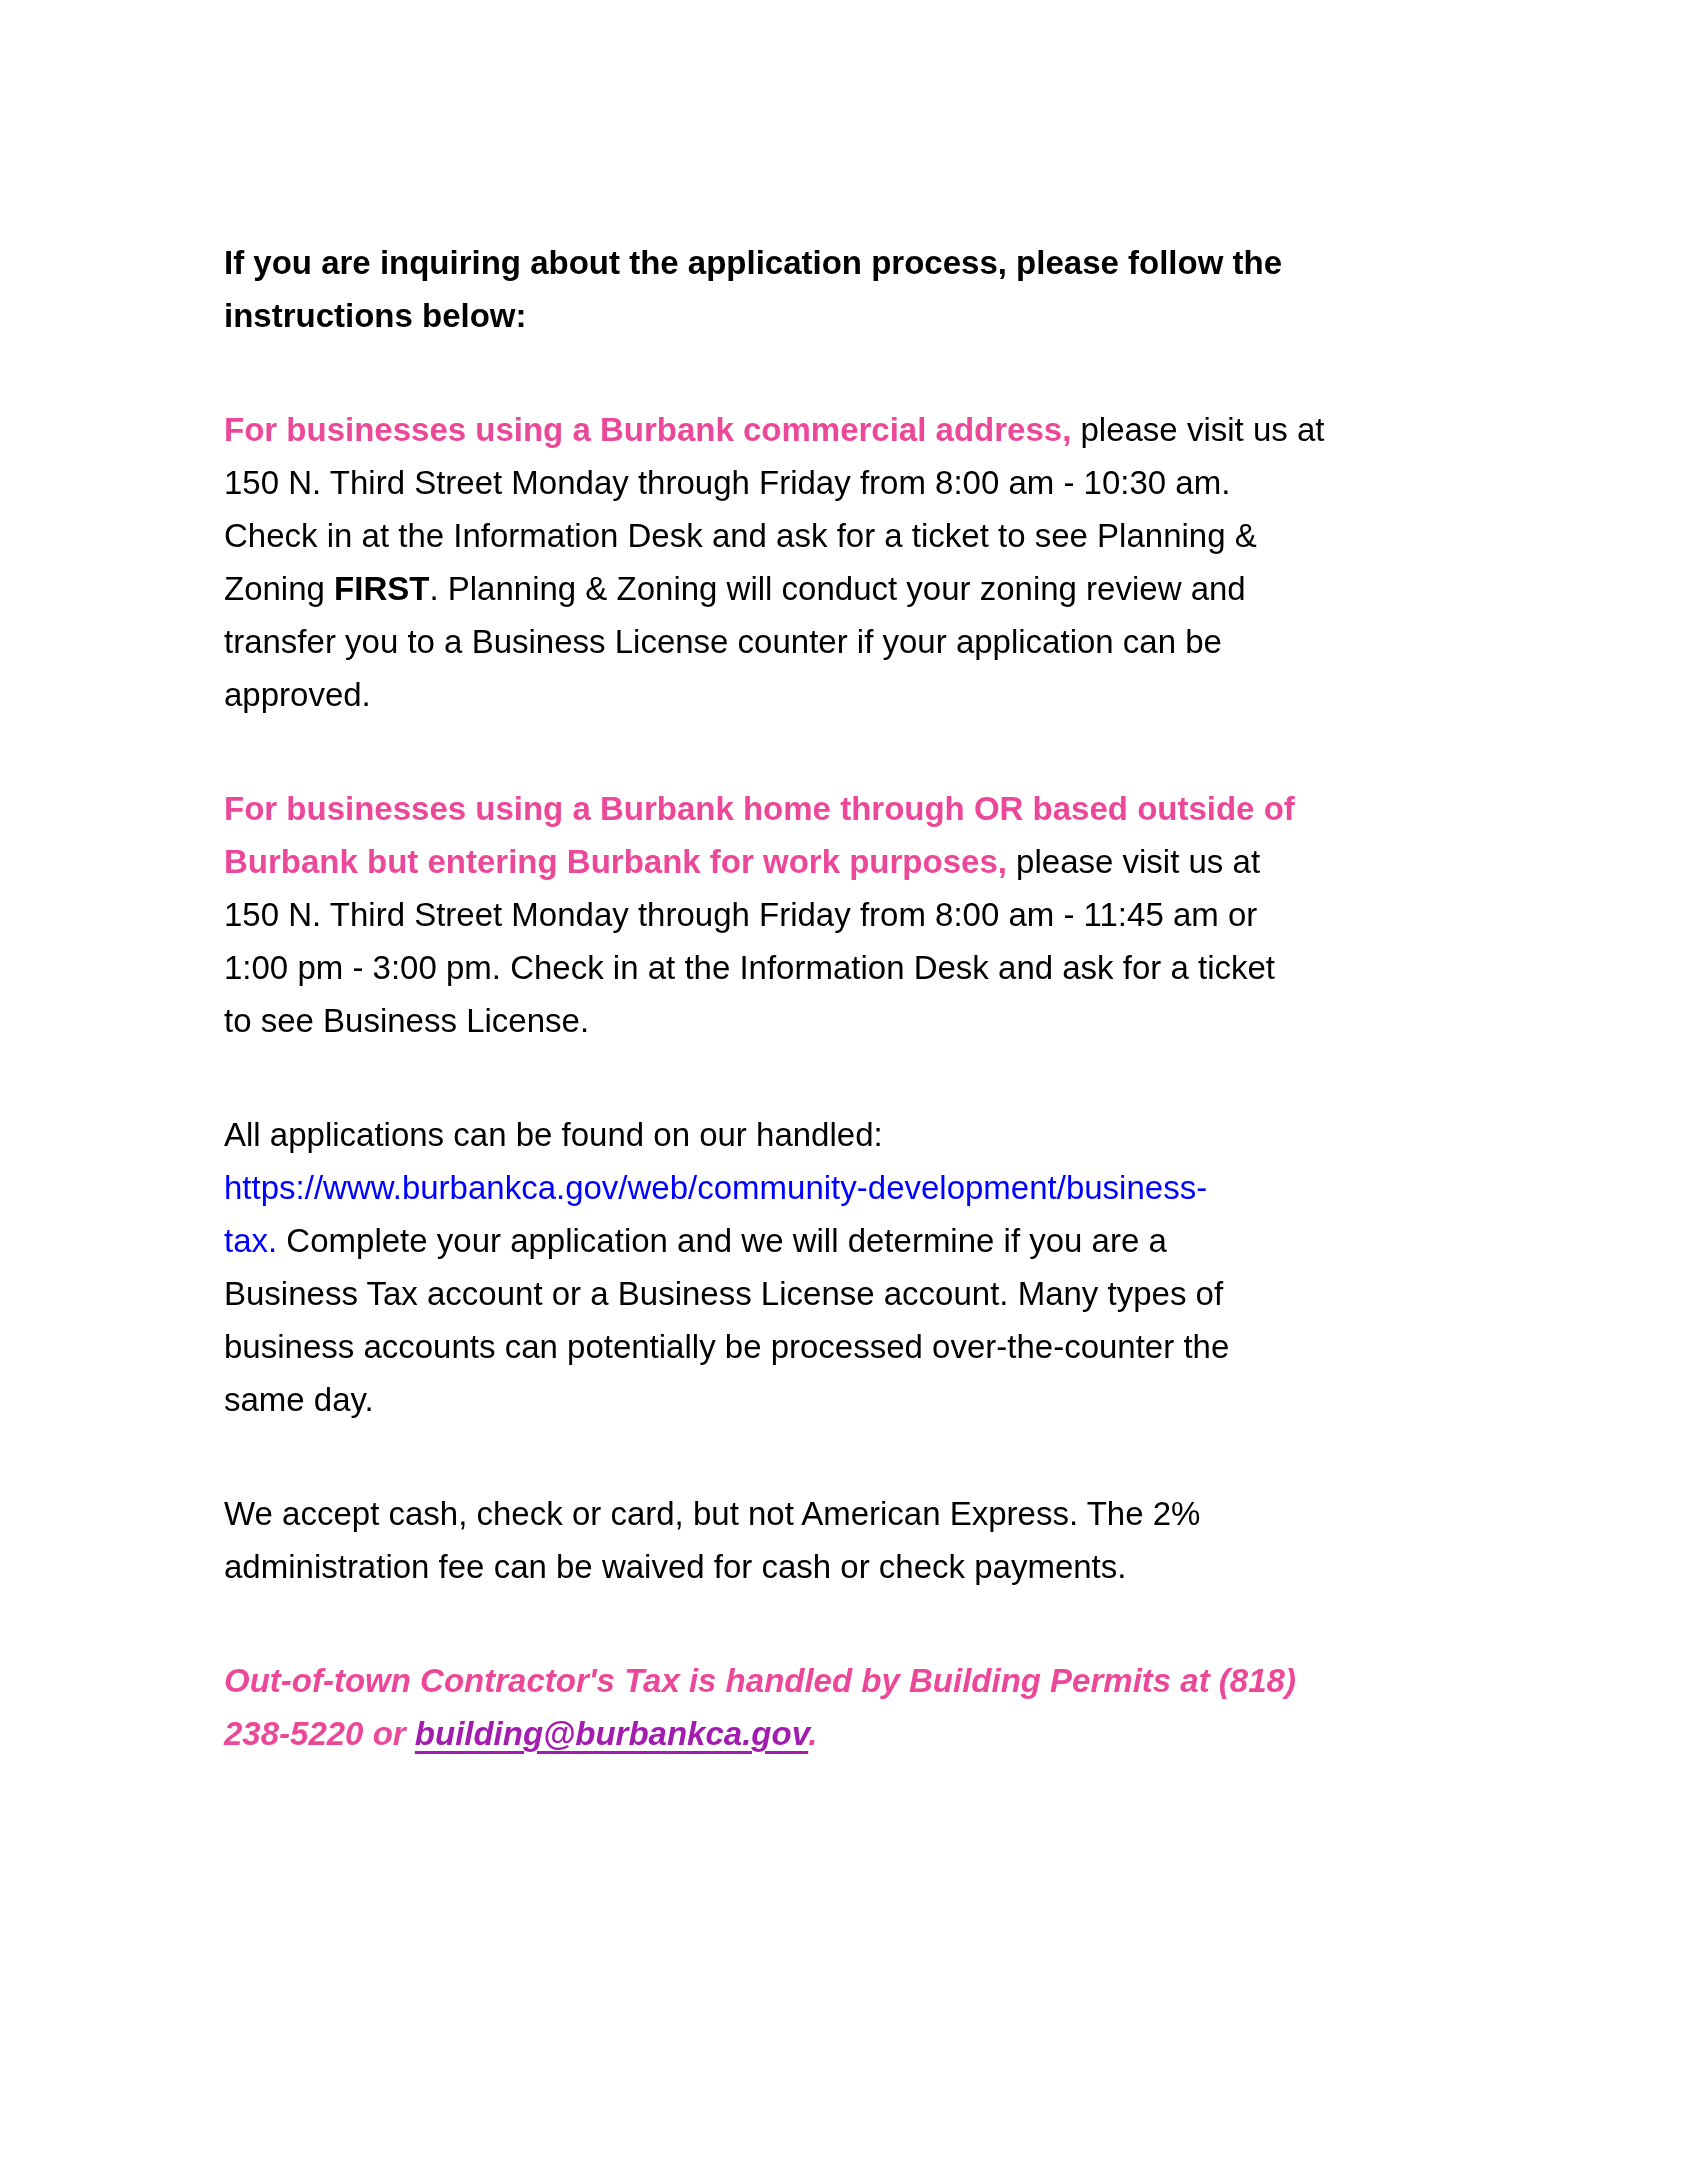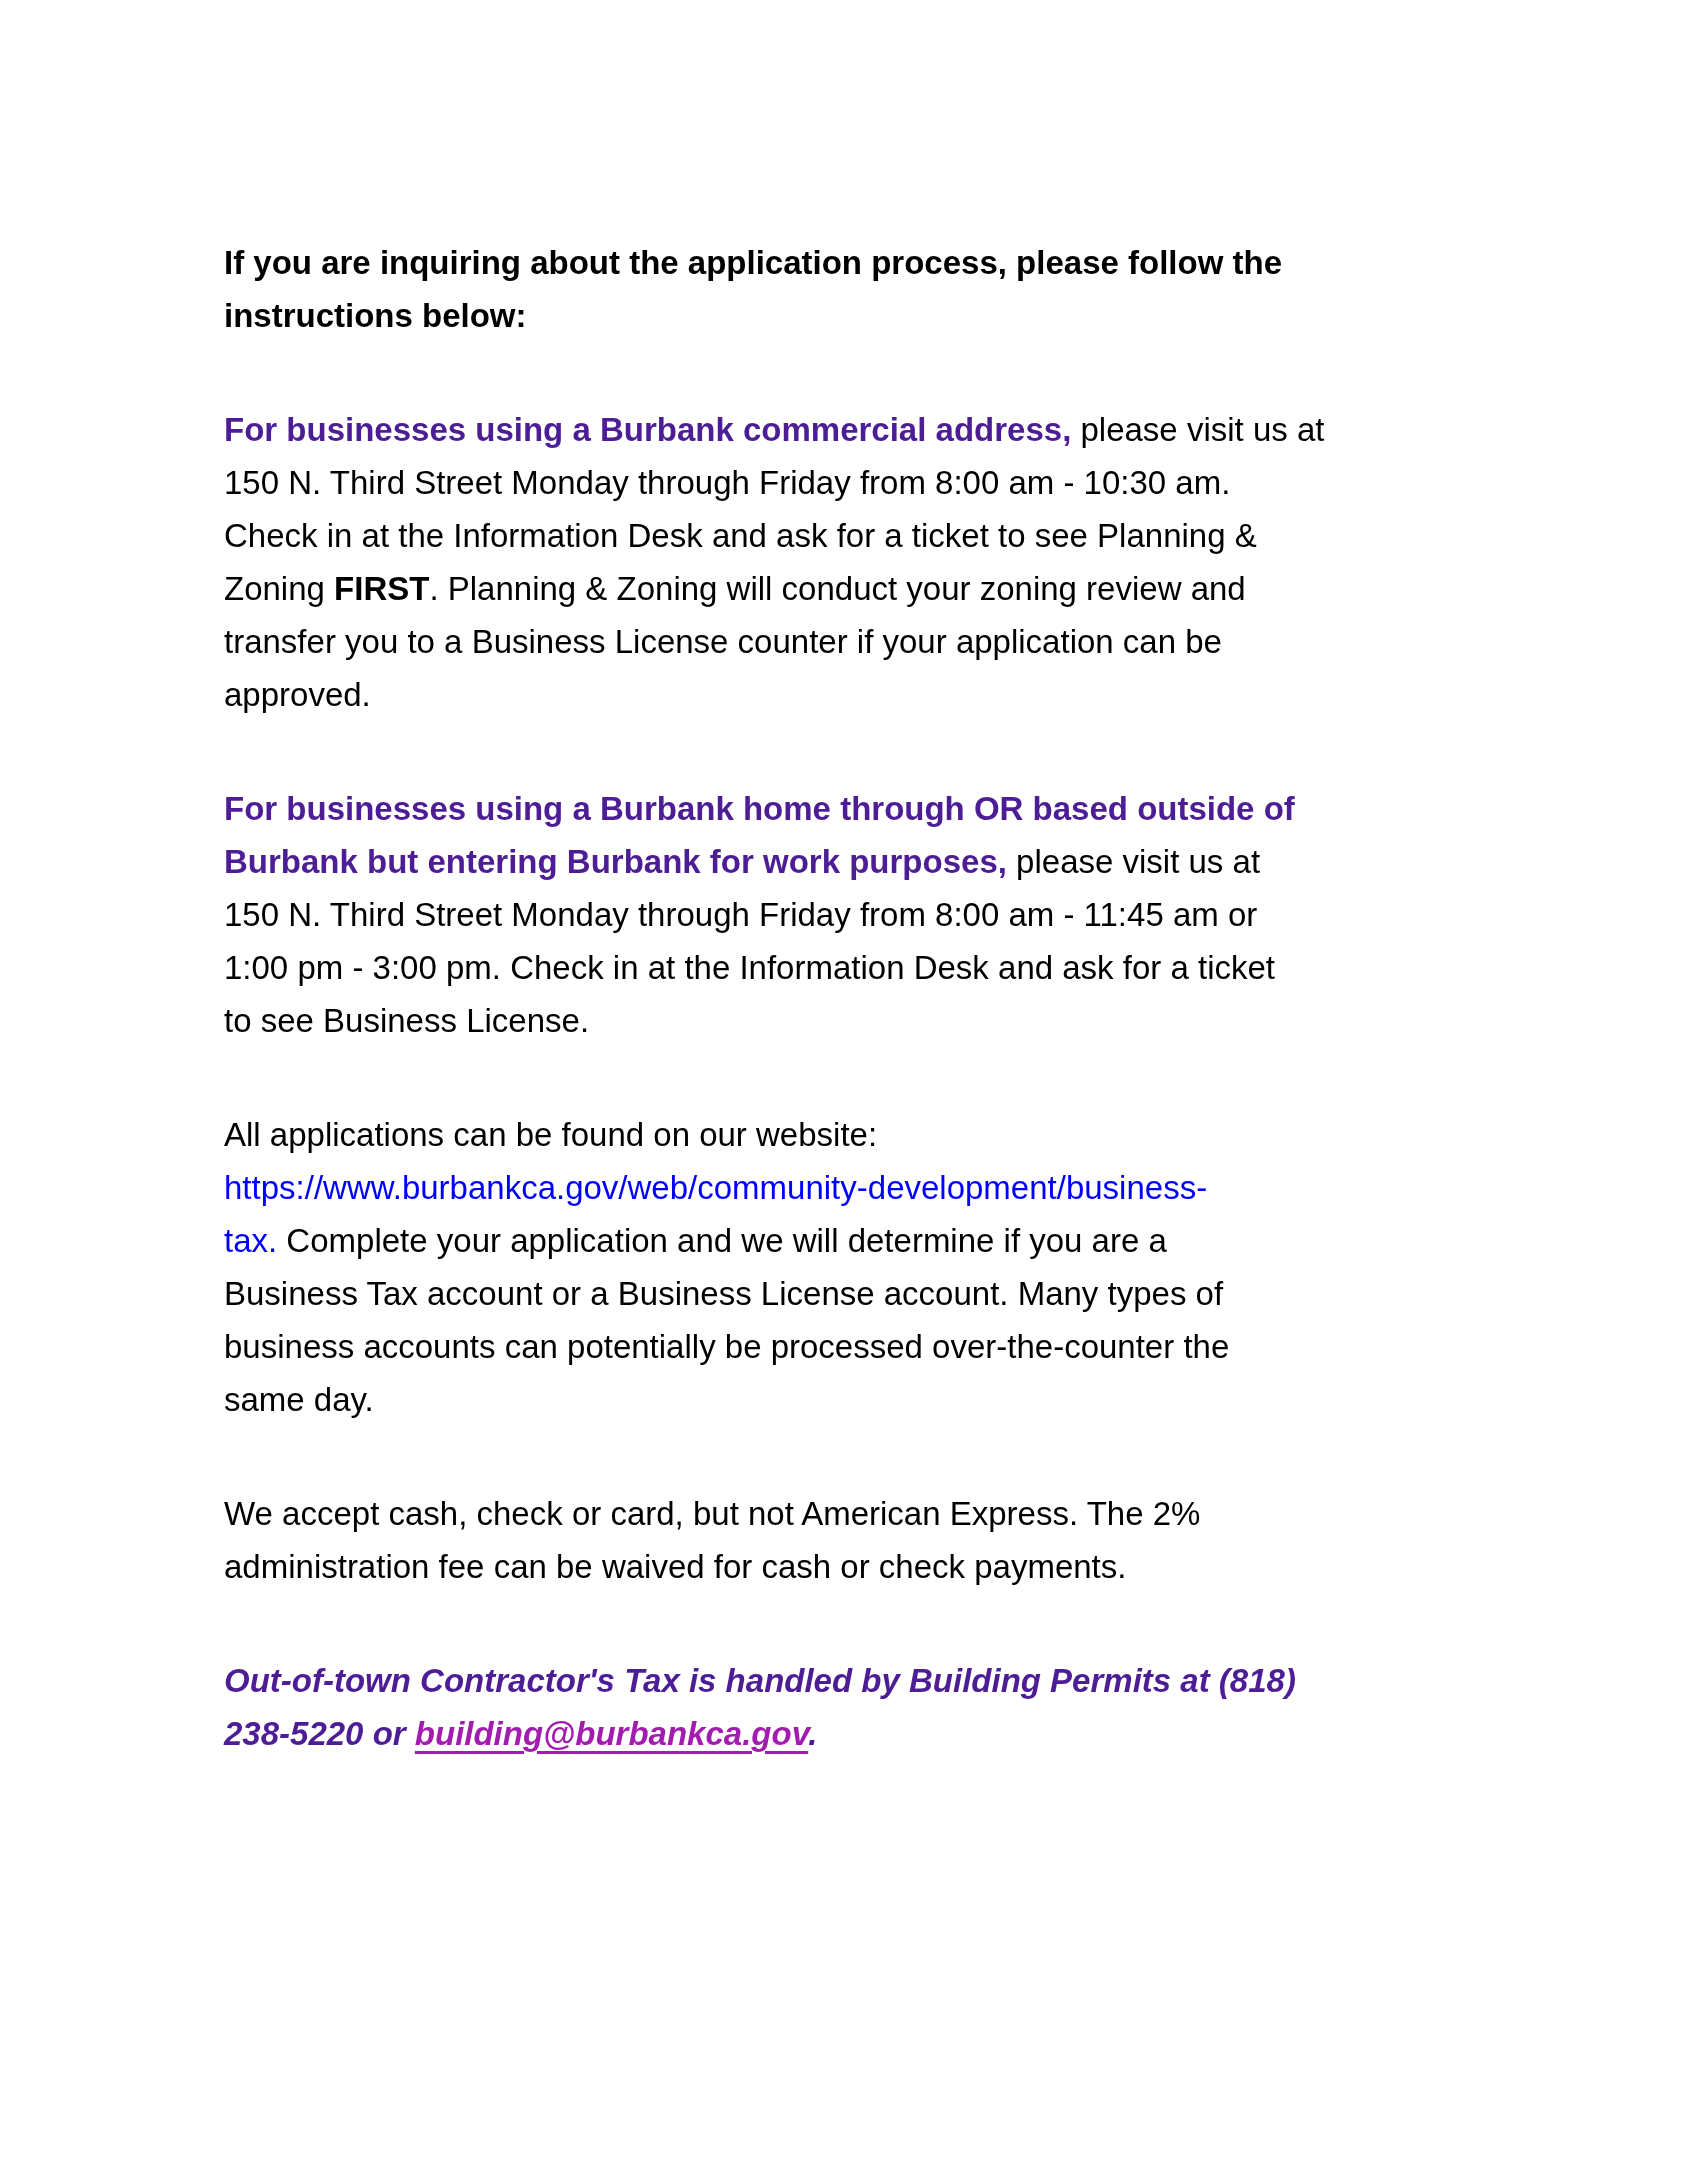--- a/index.html
+++ b/index.html
@@ -19,21 +19,21 @@
     line-height: 53px;
     color: #000000;
     overflow: hidden;
     margin-left: 26px;
   }
   .para {
     margin: 0 0 61px 0;
     white-space: pre-wrap;
   }
   .bold { font-weight: 700; }
-  .red { color: #4c1d95; }
+  .red { color: #ec4899; }
   .italic { font-style: italic; }
   a.plain-link {
     color: #0000ff;
     text-decoration: none;
     cursor: pointer;
   }
   a.underline-link {
     color: #a21caf;
     text-decoration: underline;
     text-decoration-thickness: 2.5px;
@@ -54,21 +54,21 @@
 Zoning </span><span class="bold">FIRST</span><span>. Planning &amp; Zoning will conduct your zoning review and
 transfer you to a Business License counter if your application can be
 approved.</span></p>
 
   <p class="para"><span class="red bold">For businesses using a Burbank home through OR based outside of
 Burbank but entering Burbank for work purposes,</span><span> please visit us at
 150 N. Third Street Monday through Friday from 8:00 am - 11:45 am or
 1:00 pm - 3:00 pm. Check in at the Information Desk and ask for a ticket
 to see Business License.</span></p>
 
-  <p class="para"><span>All applications can be found on our website:
+  <p class="para"><span>All applications can be found on our handled:
 </span><a href="#" class="plain-link">https://www.burbankca.gov/web/community-development/business-
 tax.</a><span> Complete your application and we will determine if you are a
 Business Tax account or a Business License account. Many types of
 business accounts can potentially be processed over-the-counter the
 same day.</span></p>
 
   <p class="para"><span>We accept cash, check or card, but not American Express. The 2%
 administration fee can be waived for cash or check payments.</span></p>
 
   <p class="para bold italic"><span class="red">Out-of-town Contractor's Tax is handled by Building Permits at (818)

